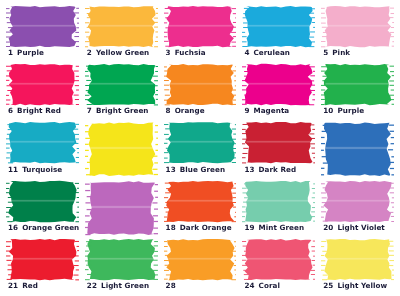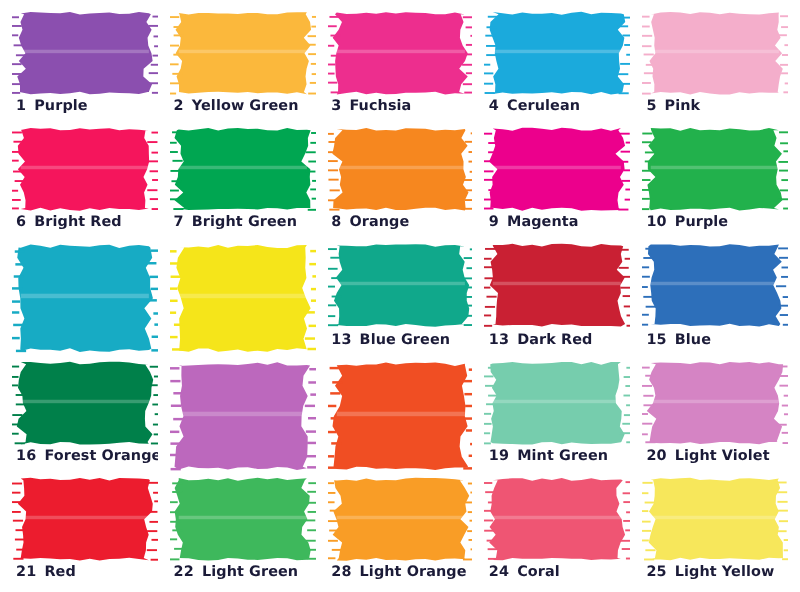--- a/index.html
+++ b/index.html
@@ -434,20 +434,24 @@
               <rect x="95.2" y="40.6" width="7" height="2.2" fill="#17abc4"></rect>
               <rect x="92.5" y="50.8" width="7" height="2.2" fill="#17abc4"></rect>
               <rect x="97.1" y="62.5" width="7" height="2.2" fill="#17abc4"></rect>
               <rect x="97.8" y="72.4" width="7" height="2.2" fill="#17abc4"></rect>
               <rect x="95.9" y="83.2" width="7" height="2.2" fill="#17abc4"></rect>
               <rect x="95.7" y="95.3" width="7" height="2.2" fill="#17abc4"></rect>
               <rect x="6" y="46" width="88" height="4" fill="#ffffff" opacity="0.22"></rect>
             </svg>
           </div>
         </div>
+        <div class="caption">
+          <span class="idx">11</span>
+          <span class="name">Turquoise</span>
+        </div>
       </div>
       <div class="swatch-cell">
         <div class="patch-wrap">
           <div class="patch">
             <svg viewBox="0 0 100 100" preserveAspectRatio="none">
               <path d="M 6.0 4.6 L 12.8 5.0 L 19.5 4.1 L 26.3 5.0 L 33.1 2.7 L 39.8 5.1 L 46.6 3.3 L 53.4 3.5 L 60.2 2.7 L 66.9 4.5 L 73.7 5.3 L 80.5 5.4 L 87.2 3.0 L 94.0 2.7 L 92.9 5.0 L 93.2 14.0 L 92.9 23.0 L 93.7 32.0 L 90.8 41.0 L 93.4 50.0 L 96.6 59.0 L 92.0 68.0 L 94.1 77.0 L 91.7 86.0 L 93.8 95.0 L 94.0 95.5 L 87.2 94.6 L 80.5 96.1 L 73.7 95.2 L 66.9 97.6 L 60.2 96.7 L 53.4 97.6 L 46.6 95.7 L 39.8 96.8 L 33.1 97.7 L 26.3 94.7 L 19.5 94.8 L 12.8 97.7 L 6.0 96.5 L 6.4 95.0 L 6.9 86.0 L 6.6 77.0 L 6.3 68.0 L 9.4 59.0 L 7.5 50.0 L 5.0 41.0 L 7.1 32.0 L 4.4 23.0 L 5.4 14.0 L 9.8 5.0 Z" fill="#f5e51a"></path>
               <rect x="-2.5" y="7.2" width="7" height="2.2" fill="#f5e51a"></rect>
               <rect x="-1.1" y="18.0" width="7" height="2.2" fill="#f5e51a"></rect>
               <rect x="0.4" y="29.8" width="7" height="2.2" fill="#f5e51a"></rect>
               <rect x="-1.9" y="40.4" width="7" height="2.2" fill="#f5e51a"></rect>
@@ -554,24 +558,20 @@
               <rect x="95.5" y="39.3" width="7" height="2.2" fill="#2d6fba"></rect>
               <rect x="92.0" y="50.1" width="7" height="2.2" fill="#2d6fba"></rect>
               <rect x="96.6" y="62.6" width="7" height="2.2" fill="#2d6fba"></rect>
               <rect x="93.4" y="72.6" width="7" height="2.2" fill="#2d6fba"></rect>
               <rect x="94.6" y="83.4" width="7" height="2.2" fill="#2d6fba"></rect>
               <rect x="96.7" y="94.7" width="7" height="2.2" fill="#2d6fba"></rect>
               <rect x="6" y="46" width="88" height="4" fill="#ffffff" opacity="0.22"></rect>
             </svg>
           </div>
         </div>
-        <div class="caption">
-          <span class="idx">15</span>
-          <span class="name">Blue</span>
-        </div>
       </div>
       <div class="swatch-cell">
         <div class="patch-wrap">
           <div class="patch">
             <svg viewBox="0 0 100 100" preserveAspectRatio="none">
               <path d="M 6.0 2.3 L 12.8 2.2 L 19.5 3.6 L 26.3 4.2 L 33.1 3.6 L 39.8 2.1 L 46.6 4.8 L 53.4 4.2 L 60.2 2.5 L 66.9 2.1 L 73.7 2.0 L 80.5 2.9 L 87.2 4.6 L 94.0 5.5 L 91.4 5.0 L 94.8 14.0 L 97.0 23.0 L 95.8 32.0 L 95.6 41.0 L 93.8 50.0 L 91.5 59.0 L 91.3 68.0 L 91.6 77.0 L 96.5 86.0 L 93.1 95.0 L 94.0 96.8 L 87.2 96.5 L 80.5 95.0 L 73.7 95.8 L 66.9 97.0 L 60.2 97.6 L 53.4 97.9 L 46.6 97.8 L 39.8 95.3 L 33.1 94.8 L 26.3 97.4 L 19.5 97.2 L 12.8 95.3 L 6.0 97.9 L 9.3 95.0 L 10.0 86.0 L 3.3 77.0 L 4.5 68.0 L 9.9 59.0 L 7.5 50.0 L 7.1 41.0 L 4.1 32.0 L 4.7 23.0 L 6.0 14.0 L 9.7 5.0 Z" fill="#00804a"></path>
               <rect x="-2.1" y="6.5" width="7" height="2.2" fill="#00804a"></rect>
               <rect x="-2.5" y="18.5" width="7" height="2.2" fill="#00804a"></rect>
               <rect x="-2.9" y="28.3" width="7" height="2.2" fill="#00804a"></rect>
               <rect x="2.5" y="39.4" width="7" height="2.2" fill="#00804a"></rect>
@@ -588,21 +588,21 @@
               <rect x="98.0" y="61.6" width="7" height="2.2" fill="#00804a"></rect>
               <rect x="96.8" y="73.6" width="7" height="2.2" fill="#00804a"></rect>
               <rect x="97.3" y="85.0" width="7" height="2.2" fill="#00804a"></rect>
               <rect x="95.4" y="95.5" width="7" height="2.2" fill="#00804a"></rect>
               <rect x="6" y="46" width="88" height="4" fill="#ffffff" opacity="0.22"></rect>
             </svg>
           </div>
         </div>
         <div class="caption">
           <span class="idx">16</span>
-          <span class="name">Forest Orange</span>
+          <span class="name">Orange Green</span>
         </div>
       </div>
       <div class="swatch-cell">
         <div class="patch-wrap">
           <div class="patch">
             <svg viewBox="0 0 100 100" preserveAspectRatio="none">
               <path d="M 6.0 5.3 L 12.8 5.0 L 19.5 4.4 L 26.3 4.0 L 33.1 3.8 L 39.8 3.9 L 46.6 4.4 L 53.4 3.5 L 60.2 2.4 L 66.9 4.2 L 73.7 2.1 L 80.5 4.9 L 87.2 5.0 L 94.0 4.4 L 96.2 5.0 L 91.7 14.0 L 91.0 23.0 L 94.6 32.0 L 91.5 41.0 L 90.4 50.0 L 90.2 59.0 L 94.6 68.0 L 94.5 77.0 L 94.2 86.0 L 91.2 95.0 L 94.0 96.2 L 87.2 97.8 L 80.5 95.6 L 73.7 95.1 L 66.9 96.8 L 60.2 96.9 L 53.4 95.4 L 46.6 95.6 L 39.8 97.5 L 33.1 95.8 L 26.3 96.3 L 19.5 96.1 L 12.8 94.7 L 6.0 97.4 L 3.1 95.0 L 3.7 86.0 L 4.2 77.0 L 9.3 68.0 L 6.5 59.0 L 9.2 50.0 L 7.6 41.0 L 6.9 32.0 L 8.2 23.0 L 7.8 14.0 L 7.9 5.0 Z" fill="#bc68bd"></path>
               <rect x="-0.5" y="6.3" width="7" height="2.2" fill="#bc68bd"></rect>
               <rect x="0.2" y="17.7" width="7" height="2.2" fill="#bc68bd"></rect>
               <rect x="2.3" y="28.5" width="7" height="2.2" fill="#bc68bd"></rect>
@@ -646,20 +646,24 @@
               <rect x="94.2" y="39.8" width="7" height="2.2" fill="#f04e23"></rect>
               <rect x="93.2" y="51.0" width="7" height="2.2" fill="#f04e23"></rect>
               <rect x="94.7" y="61.6" width="7" height="2.2" fill="#f04e23"></rect>
               <rect x="97.6" y="73.7" width="7" height="2.2" fill="#f04e23"></rect>
               <rect x="96.6" y="84.1" width="7" height="2.2" fill="#f04e23"></rect>
               <rect x="92.9" y="95.3" width="7" height="2.2" fill="#f04e23"></rect>
               <rect x="6" y="46" width="88" height="4" fill="#ffffff" opacity="0.22"></rect>
             </svg>
           </div>
         </div>
+        <div class="caption">
+          <span class="idx">18</span>
+          <span class="name">Dark Orange</span>
+        </div>
       </div>
       <div class="swatch-cell">
         <div class="patch-wrap">
           <div class="patch">
             <svg viewBox="0 0 100 100" preserveAspectRatio="none">
               <path d="M 6.0 4.1 L 12.8 3.5 L 19.5 2.4 L 26.3 3.7 L 33.1 4.3 L 39.8 4.1 L 46.6 3.4 L 53.4 2.2 L 60.2 2.3 L 66.9 4.8 L 73.7 2.2 L 80.5 5.5 L 87.2 2.2 L 94.0 2.3 L 92.0 5.0 L 92.5 14.0 L 93.0 23.0 L 92.1 32.0 L 90.3 41.0 L 90.6 50.0 L 94.6 59.0 L 94.3 68.0 L 93.3 77.0 L 96.6 86.0 L 94.3 95.0 L 94.0 95.1 L 87.2 97.0 L 80.5 96.8 L 73.7 97.1 L 66.9 96.5 L 60.2 95.6 L 53.4 97.4 L 46.6 94.9 L 39.8 95.1 L 33.1 97.8 L 26.3 97.7 L 19.5 97.3 L 12.8 96.9 L 6.0 96.3 L 4.5 95.0 L 5.3 86.0 L 6.1 77.0 L 4.9 68.0 L 6.7 59.0 L 5.8 50.0 L 8.7 41.0 L 5.4 32.0 L 8.4 23.0 L 4.6 14.0 L 4.3 5.0 Z" fill="#76cdad"></path>
               <rect x="2.7" y="7.9" width="7" height="2.2" fill="#76cdad"></rect>
               <rect x="-0.5" y="17.9" width="7" height="2.2" fill="#76cdad"></rect>
               <rect x="0.7" y="28.8" width="7" height="2.2" fill="#76cdad"></rect>
               <rect x="2.8" y="40.1" width="7" height="2.2" fill="#76cdad"></rect>
@@ -804,21 +808,20 @@
               <rect x="95.6" y="62.7" width="7" height="2.2" fill="#f99d26"></rect>
               <rect x="96.5" y="72.9" width="7" height="2.2" fill="#f99d26"></rect>
               <rect x="97.9" y="83.8" width="7" height="2.2" fill="#f99d26"></rect>
               <rect x="92.7" y="95.5" width="7" height="2.2" fill="#f99d26"></rect>
               <rect x="6" y="46" width="88" height="4" fill="#ffffff" opacity="0.22"></rect>
             </svg>
           </div>
         </div>
         <div class="caption">
           <span class="idx">28</span>
-          <span class="name">Light Orange</span>
         </div>
       </div>
       <div class="swatch-cell">
         <div class="patch-wrap">
           <div class="patch">
             <svg viewBox="0 0 100 100" preserveAspectRatio="none">
               <path d="M 6.0 4.8 L 12.8 3.4 L 19.5 2.7 L 26.3 2.7 L 33.1 5.4 L 39.8 2.9 L 46.6 4.5 L 53.4 2.2 L 60.2 5.5 L 66.9 4.5 L 73.7 2.5 L 80.5 5.0 L 87.2 4.2 L 94.0 4.1 L 95.3 5.0 L 90.9 14.0 L 91.0 23.0 L 93.0 32.0 L 91.0 41.0 L 94.6 50.0 L 95.2 59.0 L 96.9 68.0 L 93.8 77.0 L 92.0 86.0 L 91.7 95.0 L 94.0 95.8 L 87.2 96.7 L 80.5 96.3 L 73.7 97.1 L 66.9 95.8 L 60.2 95.8 L 53.4 95.2 L 46.6 94.8 L 39.8 95.8 L 33.1 95.8 L 26.3 95.8 L 19.5 95.0 L 12.8 97.4 L 6.0 97.2 L 8.2 95.0 L 9.1 86.0 L 3.6 77.0 L 8.0 68.0 L 3.8 59.0 L 7.5 50.0 L 4.3 41.0 L 5.3 32.0 L 5.2 23.0 L 7.0 14.0 L 9.4 5.0 Z" fill="#ef5573"></path>
               <rect x="-1.3" y="7.0" width="7" height="2.2" fill="#ef5573"></rect>
               <rect x="0.8" y="17.6" width="7" height="2.2" fill="#ef5573"></rect>
               <rect x="2.7" y="29.5" width="7" height="2.2" fill="#ef5573"></rect>

